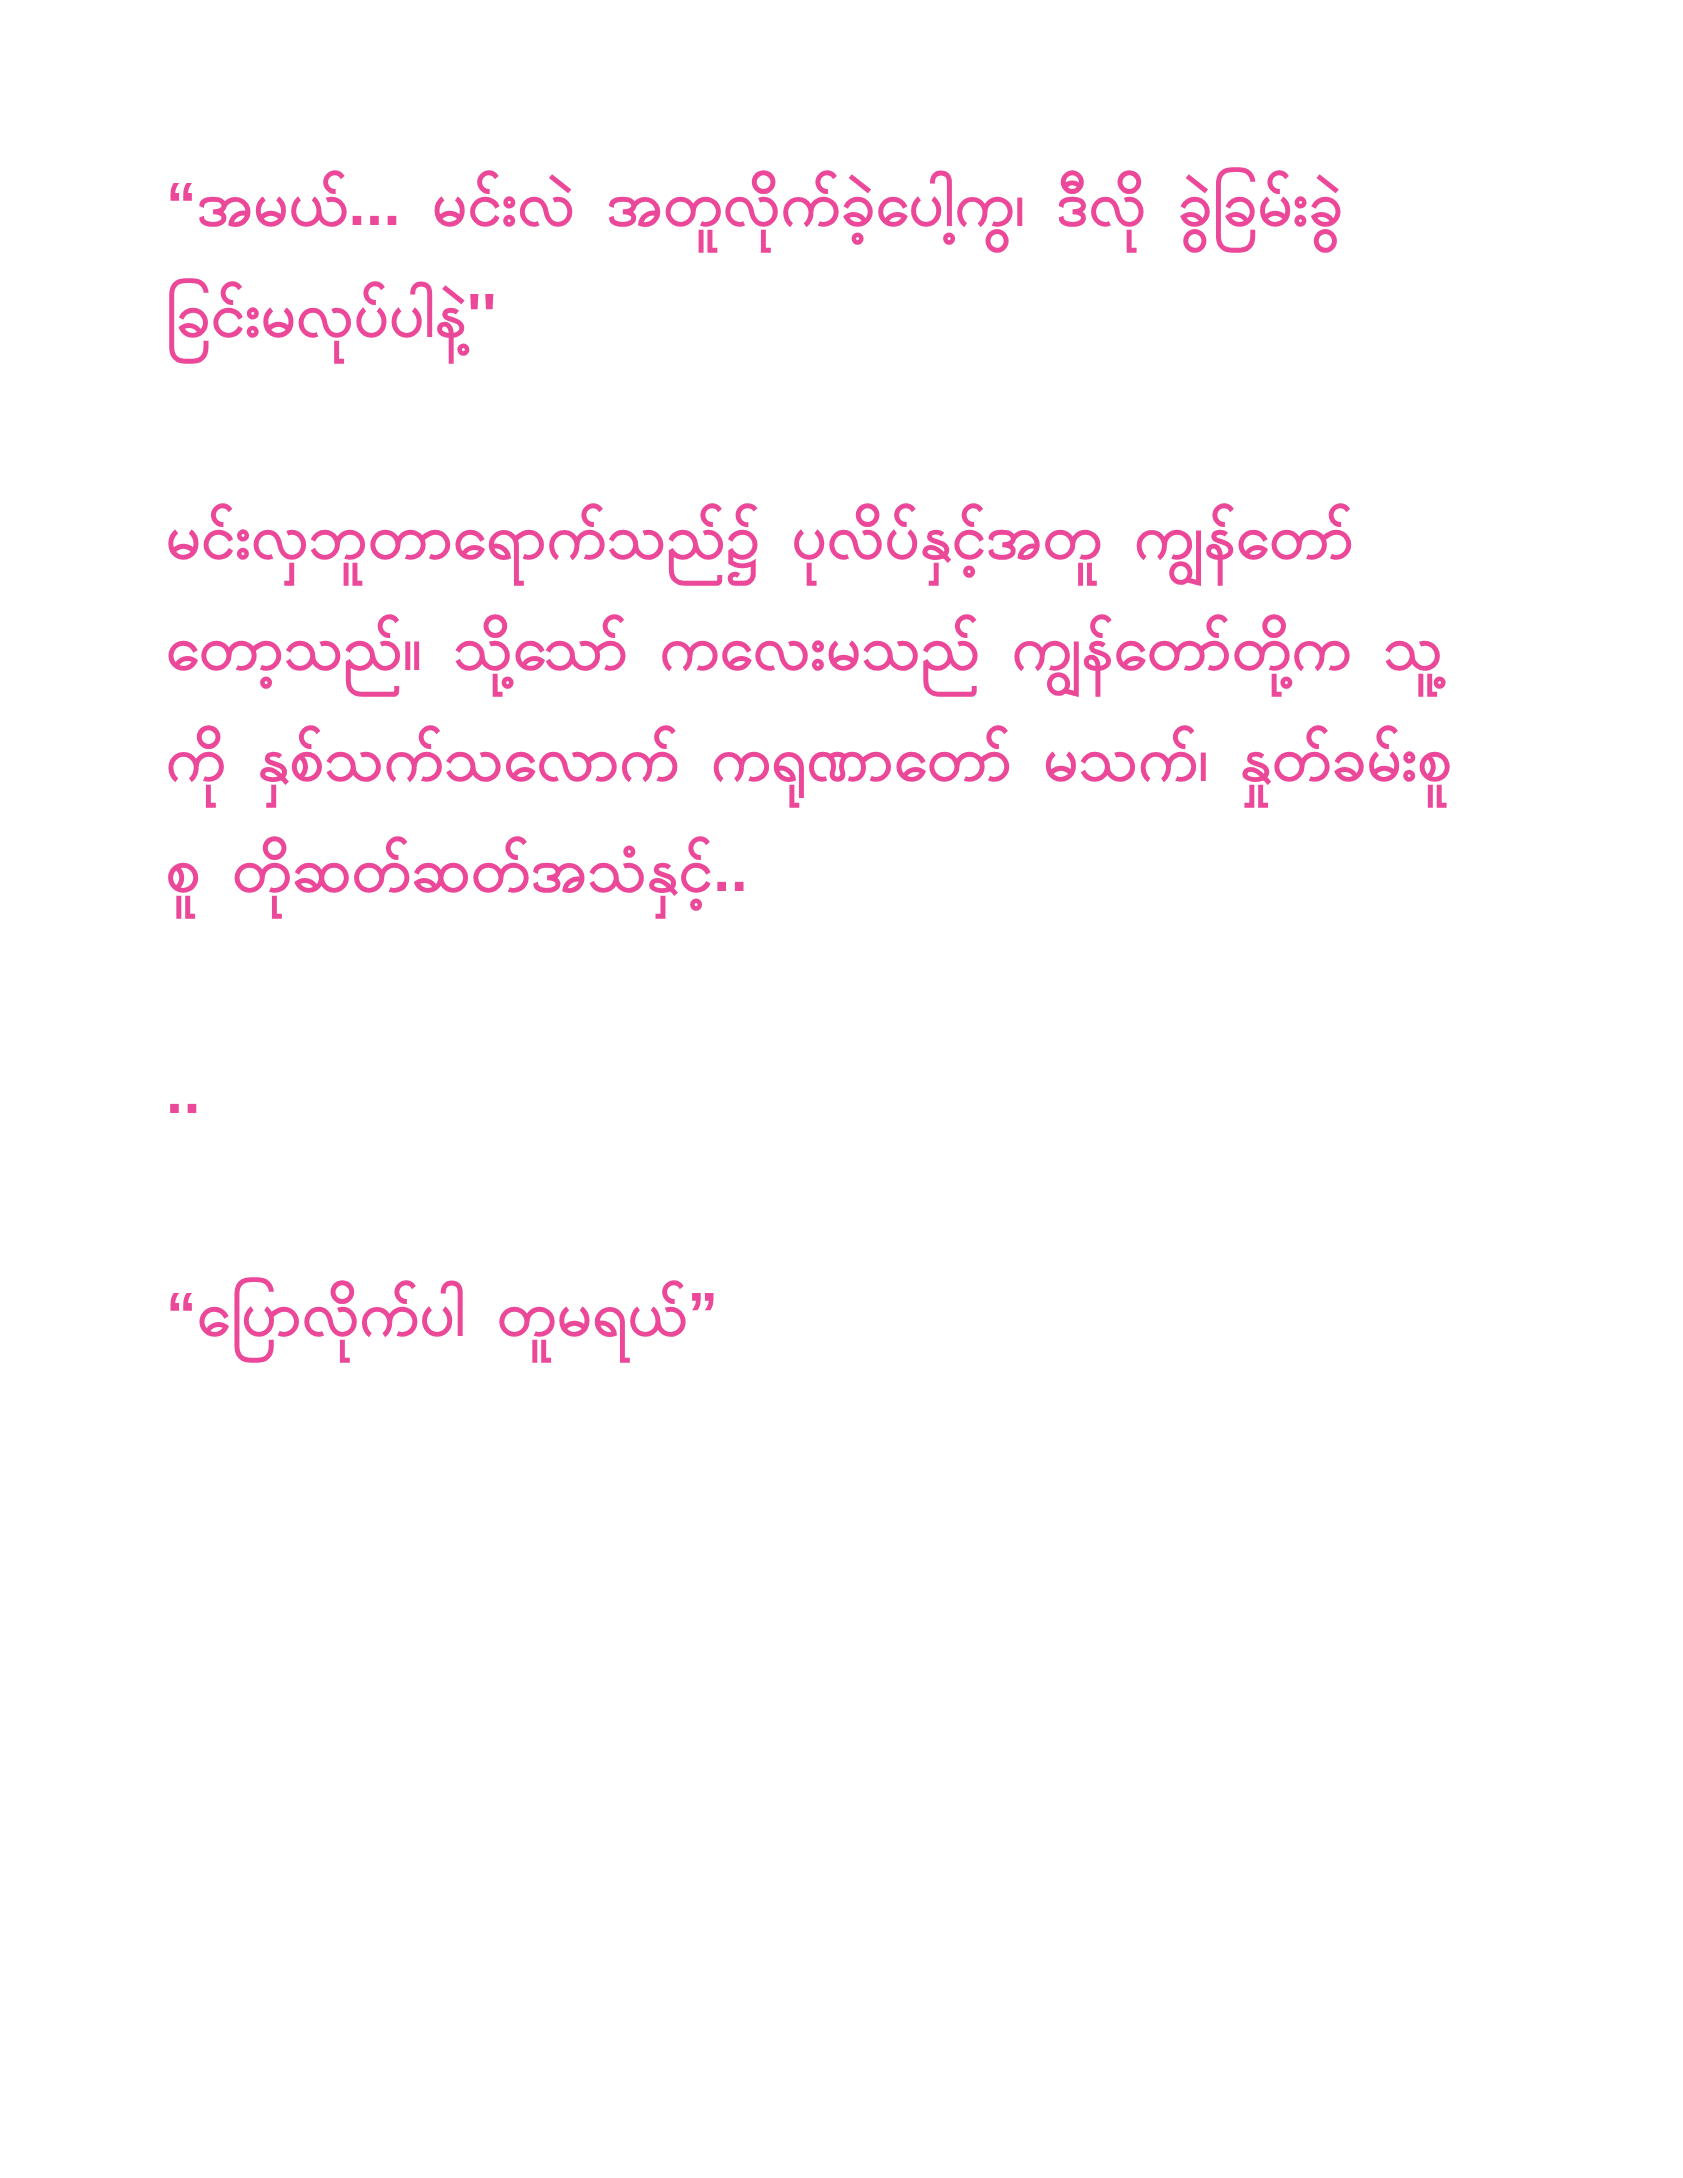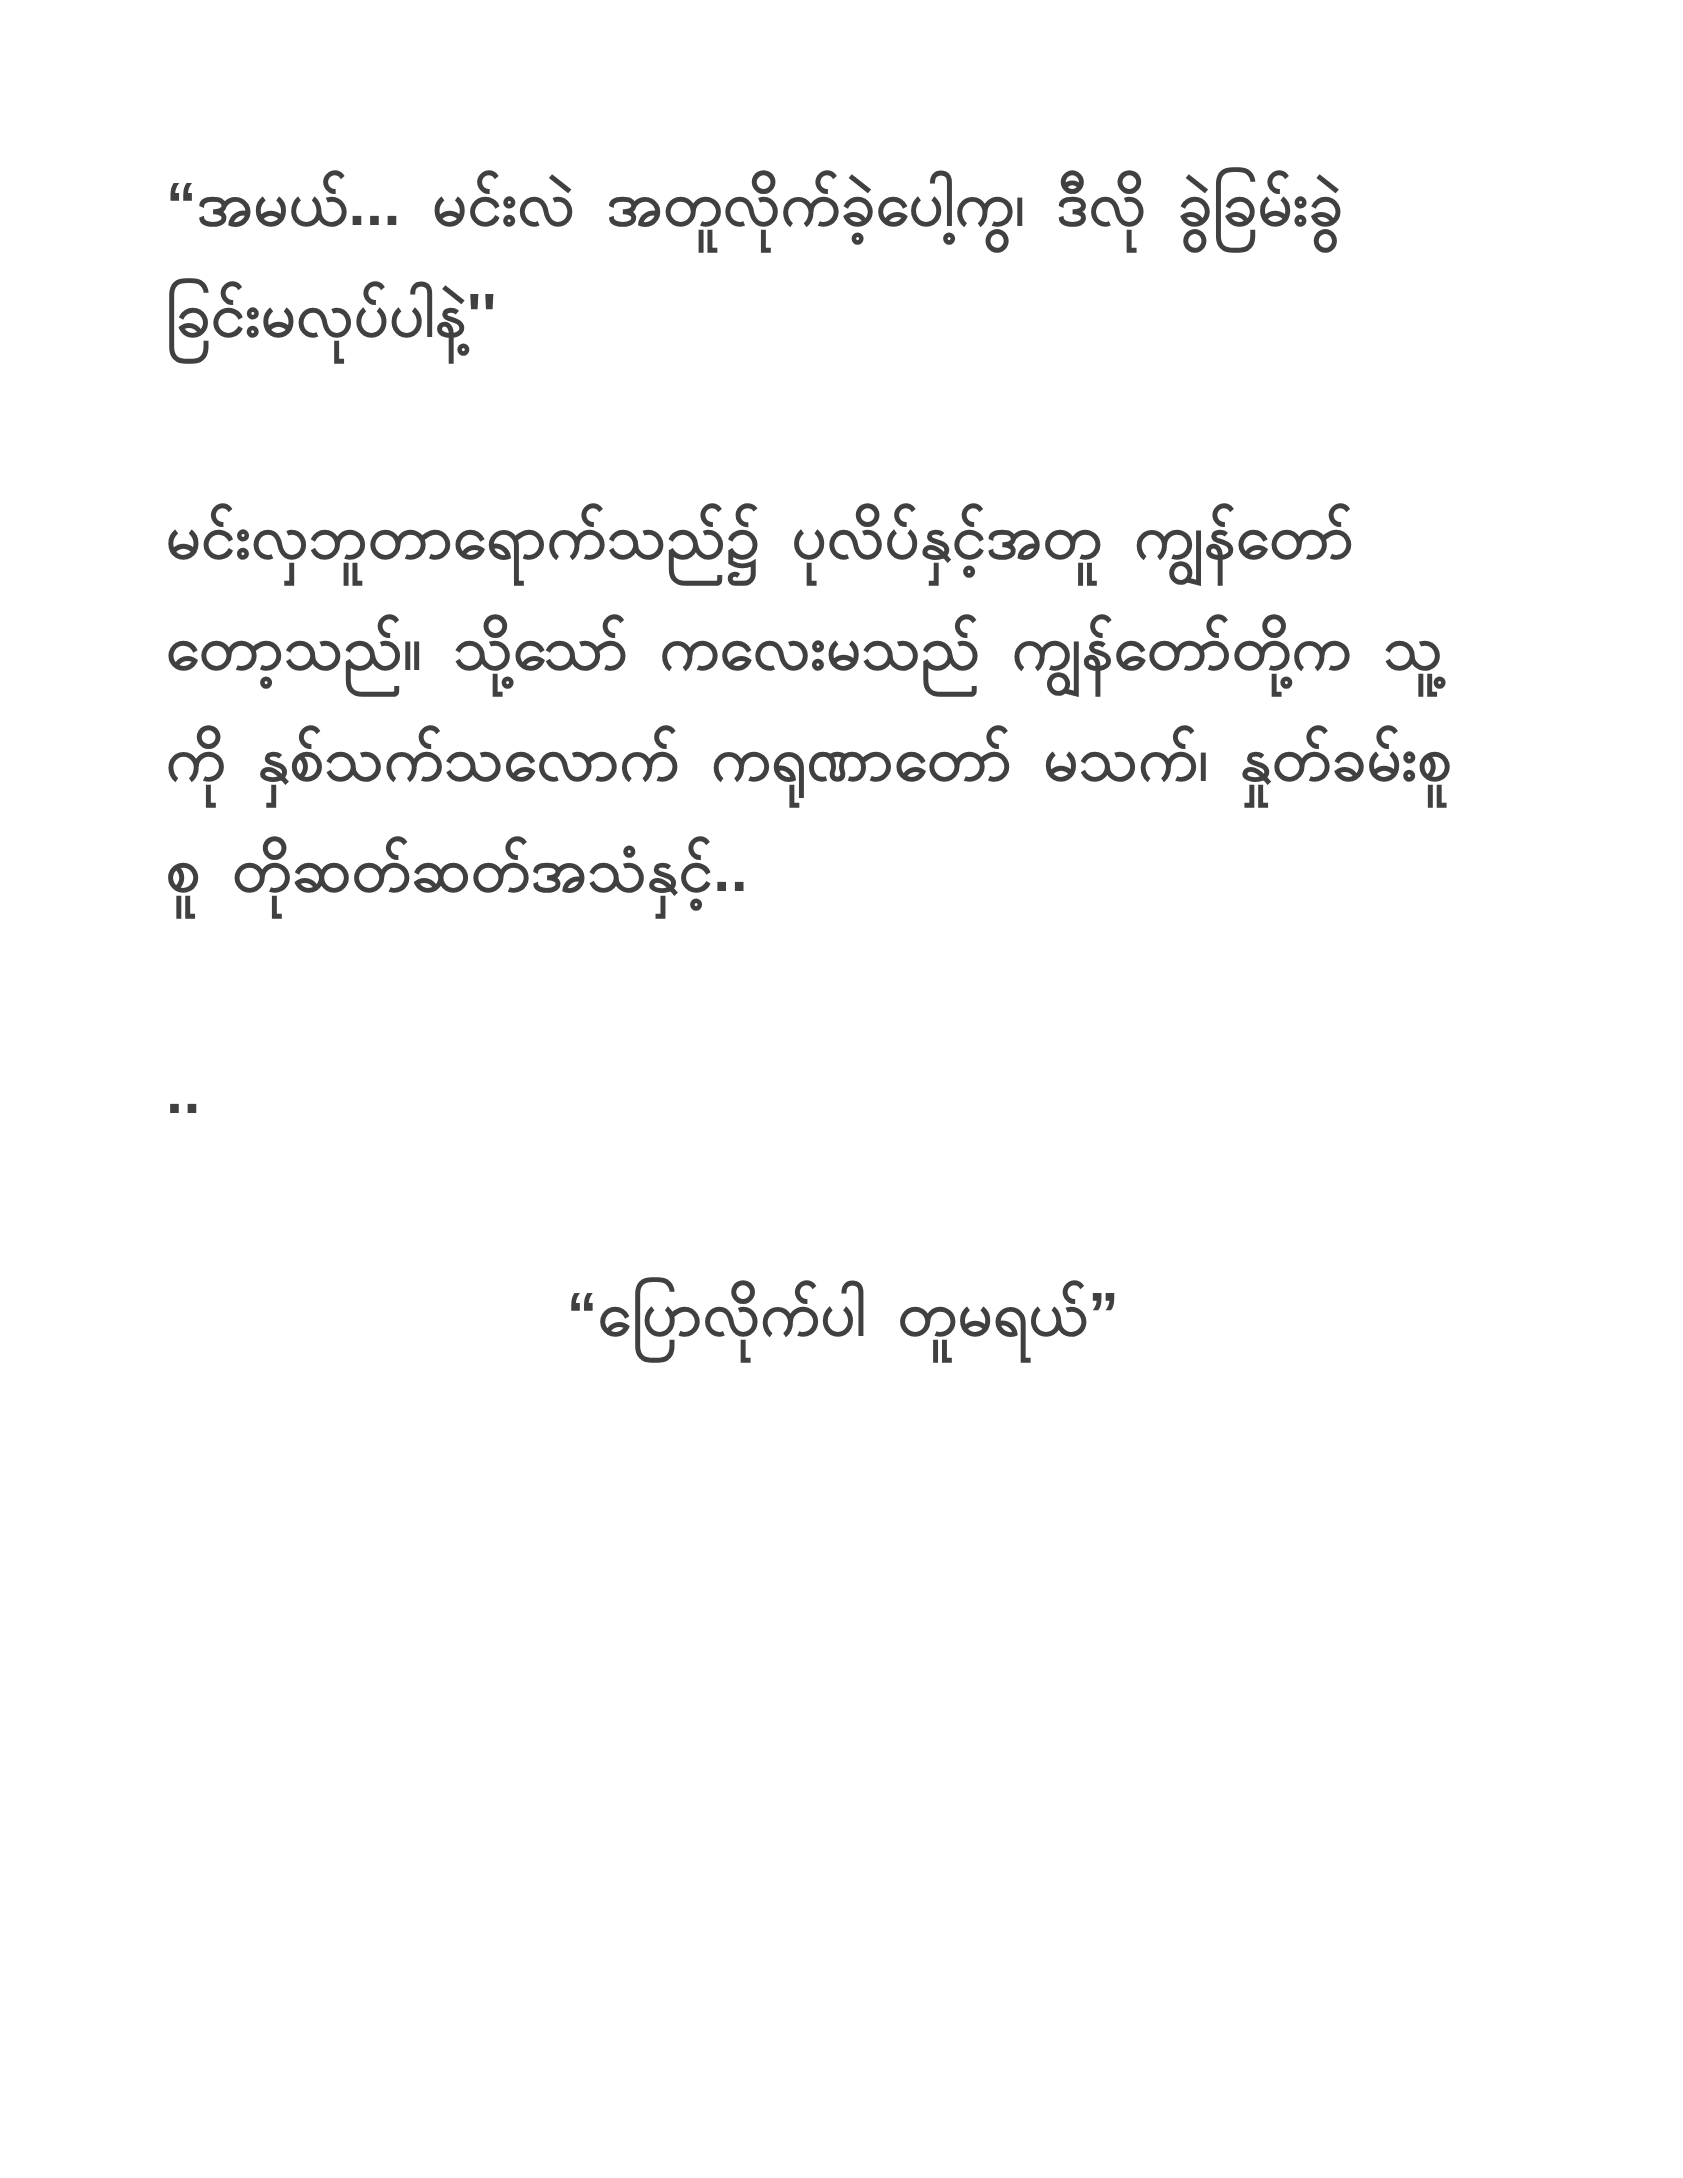--- a/index.html
+++ b/index.html
@@ -8,29 +8,28 @@
     background: #ffffff;
   }
   .page {
     position: relative;
     width: 1683px;
     height: 2178px;
     background: #ffffff;
     box-sizing: border-box;
     padding: 149px 163px 16px 166px;
     font-family: "Liberation Sans", sans-serif;
-    color: #404040;
+    color: #ec4899;
     overflow: hidden;
   }
   .para {
     margin: 0 0 111px 0;
   }
   .para:last-child {
     margin-bottom: 0;
-    text-align: center;
   }
   .line {
     font-size: 61px;
     line-height: 111px;
     font-weight: bold;
     letter-spacing: 0.5px;
     word-spacing: 14px;
     white-space: nowrap;
   }
 </style>

